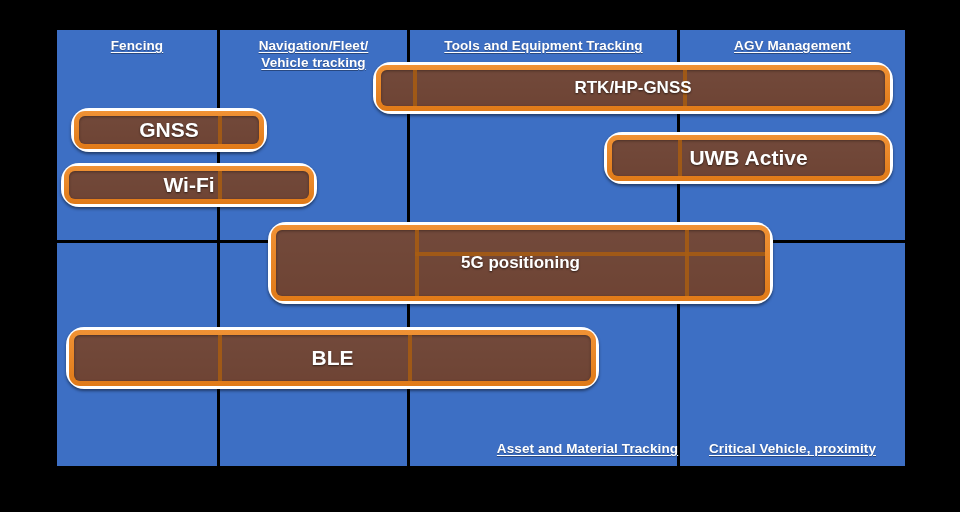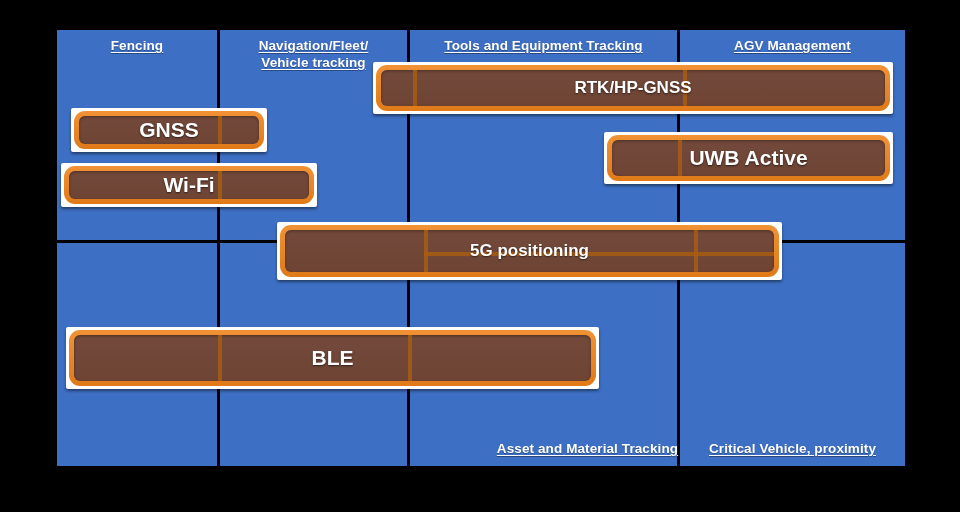--- a/index.html
+++ b/index.html
@@ -20,21 +20,21 @@
     line-height:17px;text-align:center;text-decoration:underline;
     text-underline-offset:2px;letter-spacing:.1px;
     text-shadow:0 1px 1px rgba(0,0,0,.35);
   }
   .cap.top{top:7px;}
   .cap.bot{bottom:9px;}
 
   
   .bar{
     position:absolute;
-    border-radius:2px;
+    border-radius:18px;
     background:#ffffff;
     padding:3px;
     box-shadow:0 2px 3px rgba(0,0,0,.45);
     box-sizing:border-box;
     text-align:right;
   }
   .bar .ring{
     width:100%;height:100%;
     border-radius:11px;
     background:linear-gradient(#f09235,#e07a18);
@@ -121,21 +121,21 @@
 
   <div class="bar" style="left:61px;top:163px;width:256px;height:44px;">
     <div class="ring">
       <div class="core">
         <div class="gv" style="left:149px;"></div>
         <span class="lbl">Wi-Fi</span>
       </div>
     </div>
   </div>
 
-  <div class="bar big" style="left:277px;top:222px;width:505px;height:58px;">
+  <div class="bar big" style="left:268px;top:222px;width:505px;height:82px;">
     <div class="ring">
       <div class="core">
         <div class="gv" style="left:139px;"></div>
         <div class="gv" style="left:409px;"></div>
         <div class="gh" style="top:22px;left:139px;right:0;"></div>
         <span class="lbl">5G positioning</span>
       </div>
     </div>
   </div>
 

